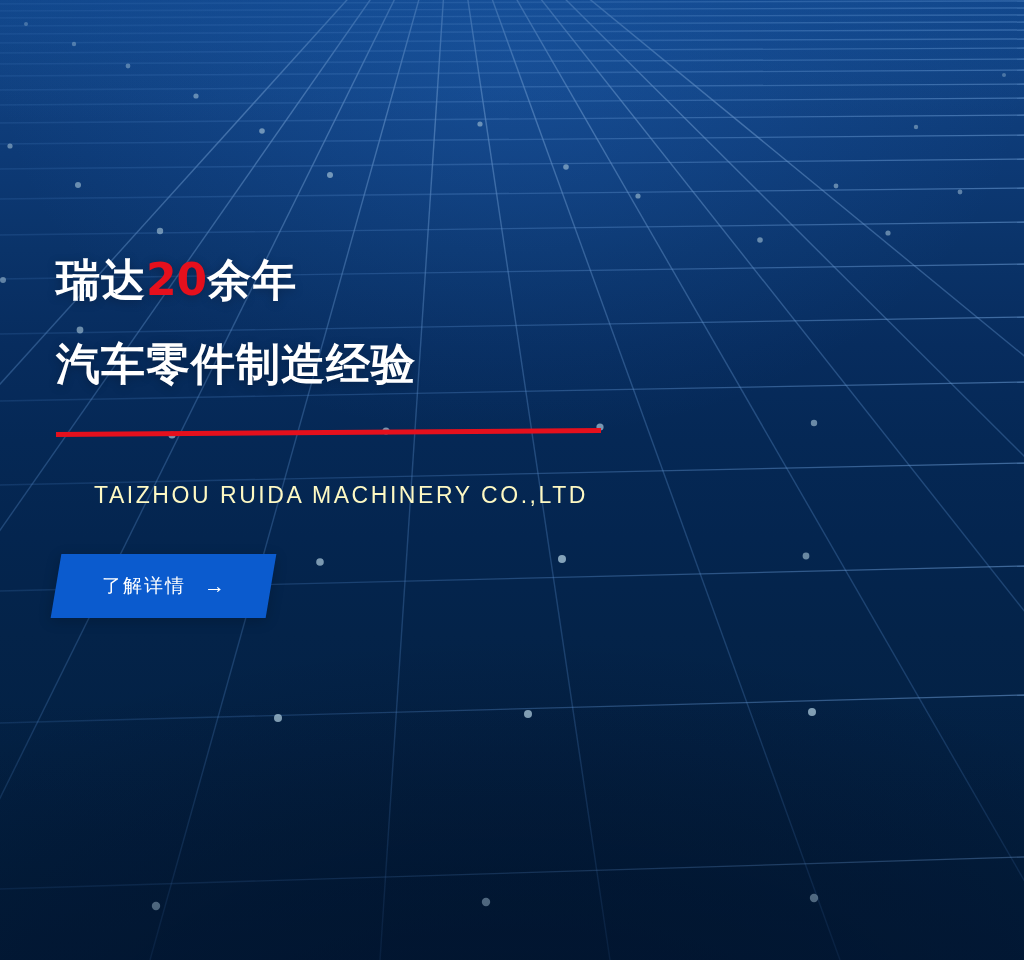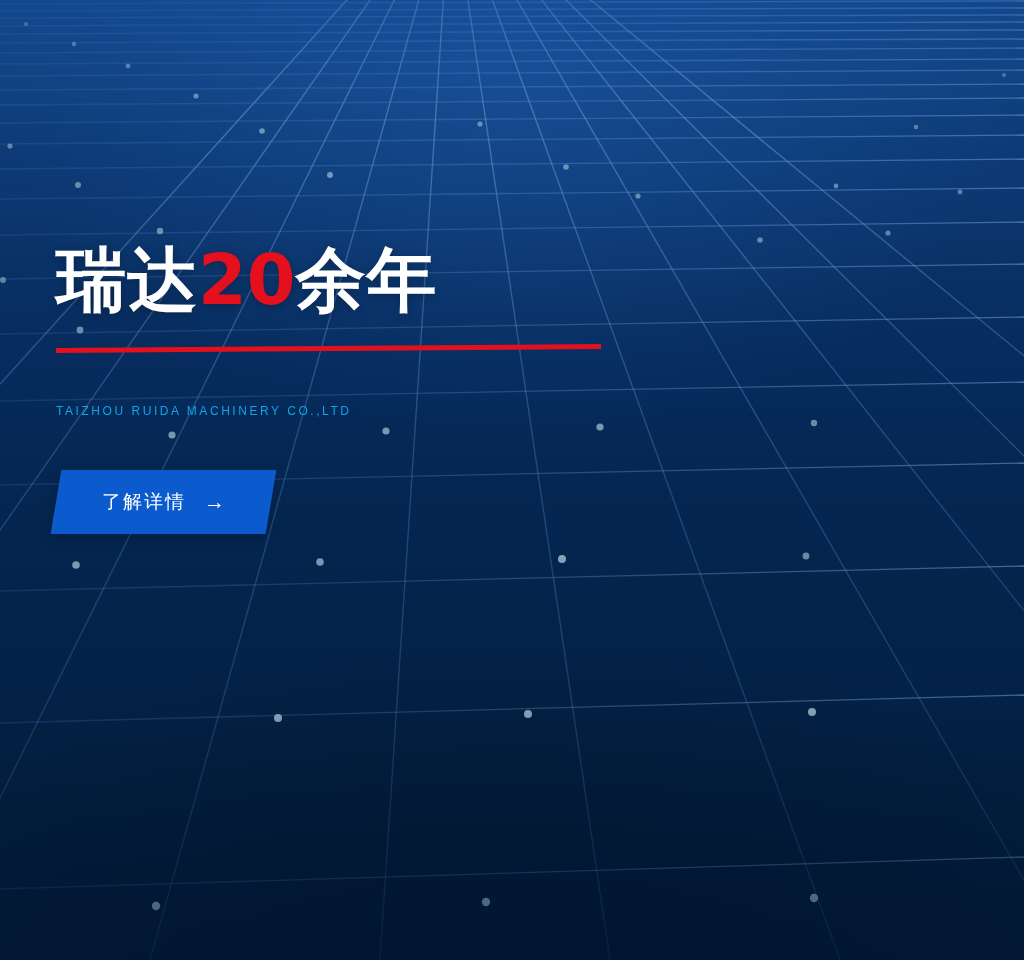--- a/index.html
+++ b/index.html
@@ -64,21 +64,21 @@
 
   
   .content {
     position: absolute;
     left: 56px;
     top: 238px;
     width: 700px;
   }
   .headline {
     margin: 0;
-    font-size: 70px;
+    font-size: 44px;
     line-height: 84px;
     font-weight: bold;
     color: #ffffff;
     letter-spacing: 1px;
     white-space: nowrap;
     font-family: "DejaVu Sans", "Liberation Sans", sans-serif;
     text-shadow: 0 2px 10px rgba(0,0,0,0.25);
   }
   .headline .accent {
     color: #e5101d;
@@ -90,26 +90,27 @@
     width: 545px;
     height: 5px;
     background: #e5101d;
     transform: rotate(-0.42deg);
     transform-origin: left center;
   }
   .tagline {
     margin-top: 38px;
   }
   .tagline-line {
-    font-size: 12px;
+    font-size: 23px;
     line-height: 41px;
     letter-spacing: 2.55px;
-    color: #0ea5e9;
+    color: #fef9c3;
     font-weight: normal;
     white-space: nowrap;
+    margin-left: 38px;
   }
 
   
   .cta-wrap {
     margin-top: 38px;
     width: 215px;
     height: 64px;
     position: relative;
     text-align: right;
   }
@@ -258,20 +259,21 @@
     </g>
   </svg>
 
   <div class="bg-fade-top"></div>
   <div class="bg-fade-bottom"></div>
 
   <div class="content">
 
     <h1 class="headline"><span>瑞达</span><span class="accent">20</span><span>余年</span></h1>
 
+    <h1 class="headline">汽车零件制造经验</h1>
 
     <div class="divider"></div>
 
     <div class="tagline">
       <div class="tagline-line">TAIZHOU RUIDA MACHINERY CO.,LTD</div>
     </div>
 
     <div class="cta-wrap">
       <button class="cta"></button>
       <span class="cta-label">

